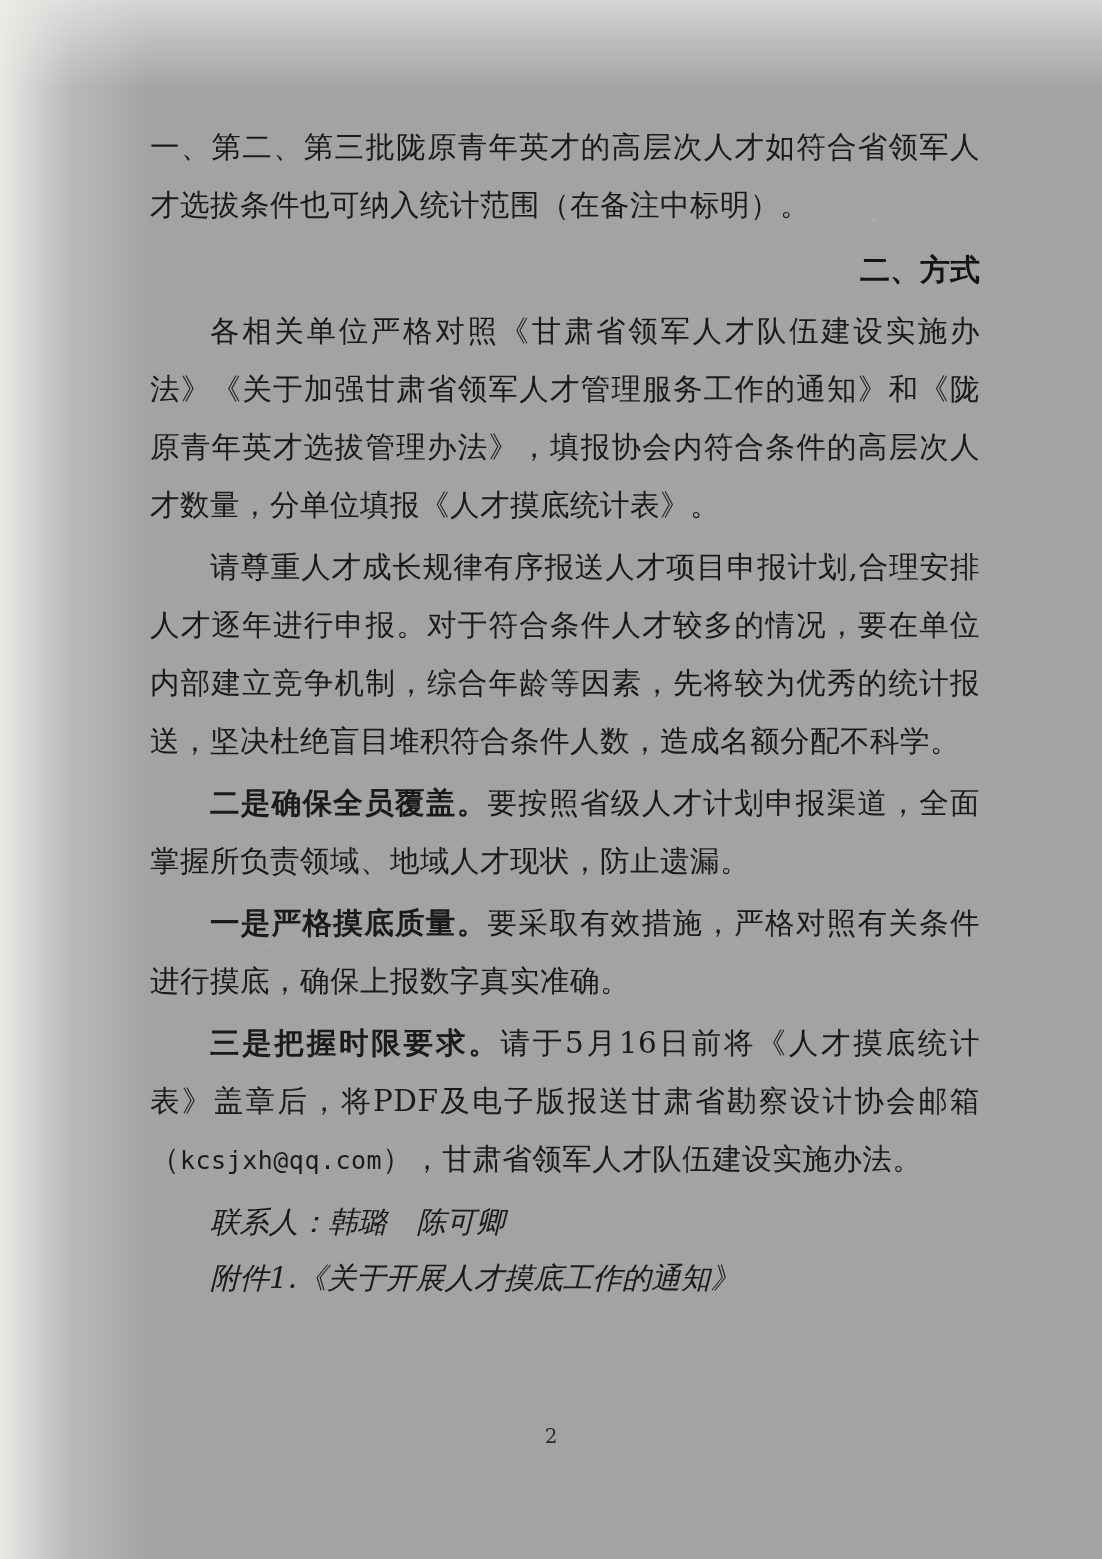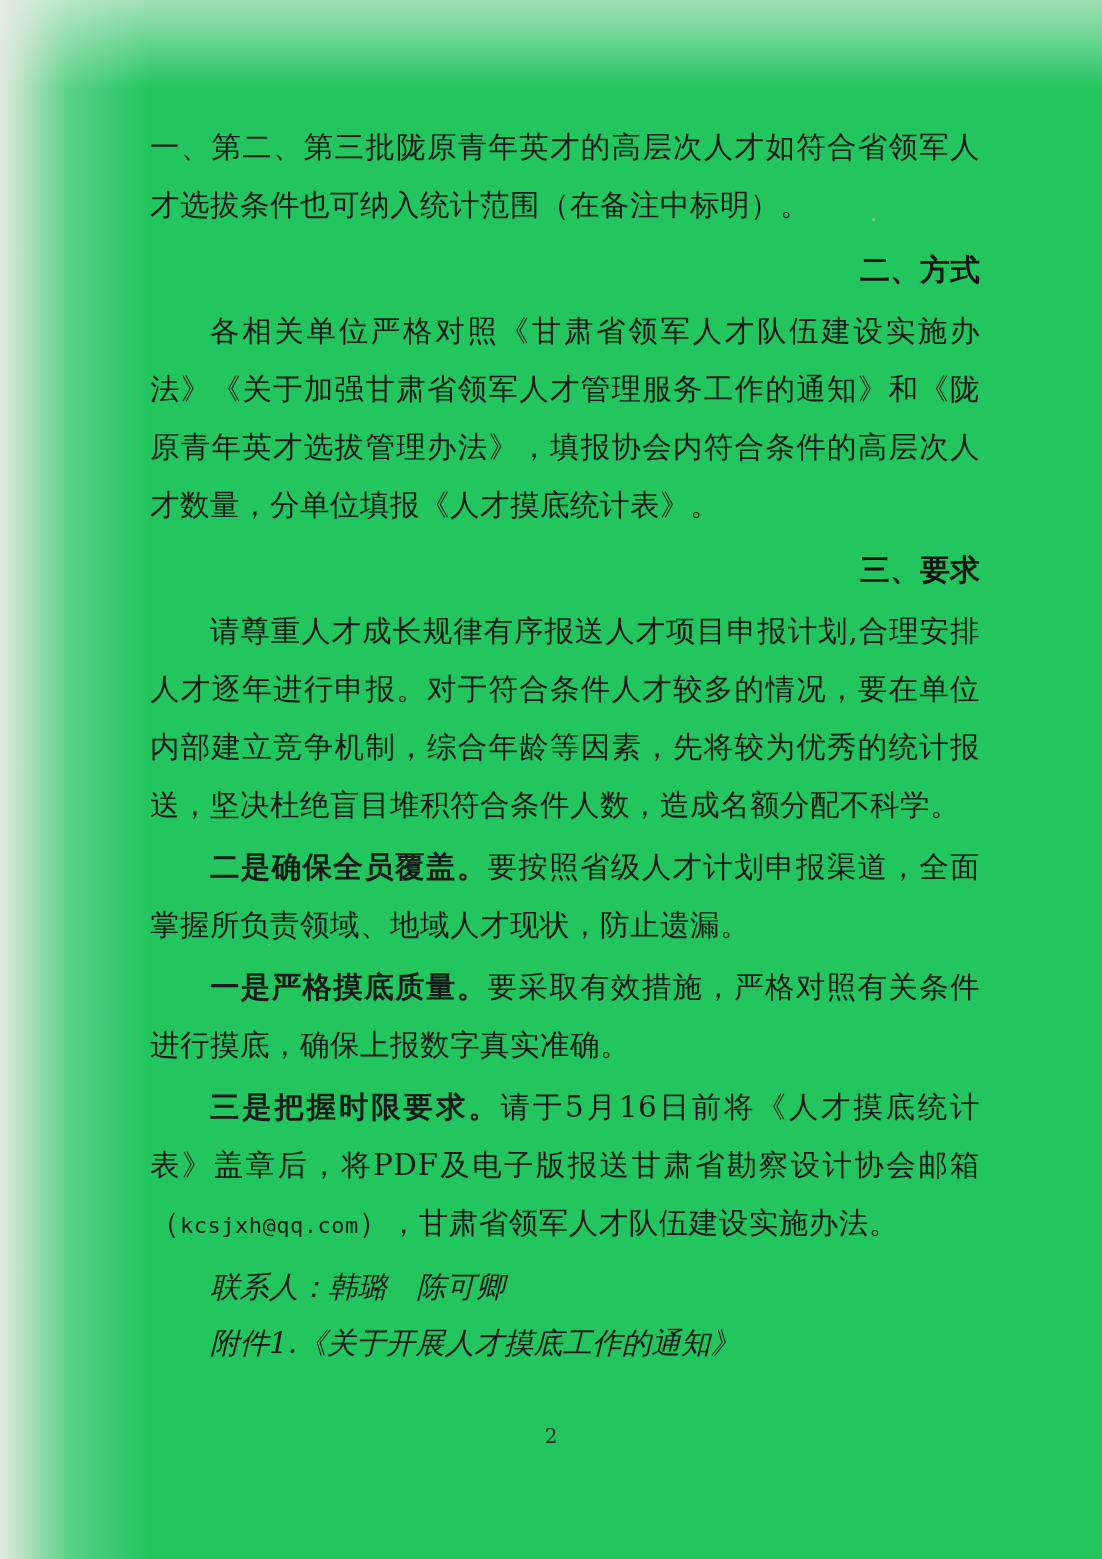--- a/index.html
+++ b/index.html
@@ -10,21 +10,21 @@
     width: 1102px;
     height: 1559px;
     background: #ffffff;
     font-family: "DejaVu Serif", "Liberation Serif", serif;
     overflow: hidden;
   }
   .page {
     position: relative;
     width: 1102px;
     height: 1559px;
-    background: #22c55e;
+    background: #a3a3a3;
     box-sizing: border-box;
   }
   .scan-shade {
     position: absolute;
     top: 0; left: 0; right: 0; bottom: 0;
     background:
       linear-gradient(90deg, rgba(236,236,232,0.95) 0px, rgba(250,250,248,0.25) 70px, rgba(255,255,255,0) 150px),
       linear-gradient(180deg, rgba(244,244,240,0.6) 0px, rgba(255,255,255,0) 90px);
     pointer-events: none;
   }
@@ -53,21 +53,21 @@
     color: #131416;
     text-indent: 60px;
     margin: 6px 0 2px 0;
     text-align: right;
   }
   .bold-lead {
     font-weight: bold;
   }
   .mono {
     font-family: "DejaVu Sans Mono", "Liberation Mono", monospace;
-    font-size: 22px;
+    font-size: 25px;
     letter-spacing: 0.5px;
     margin-top: 16px;
   }
   .contact-line {
     font-size: 29.5px;
     line-height: 56px;
     color: #191a1c;
     text-indent: 60px;
     margin: 0;
     font-style: italic;
@@ -101,21 +101,20 @@
   <div class="speck" style="left:268px; top:944px; width:2px; height:2px;"></div>
 
   <div class="content">
 
     <p class="para">一、第二、第三批陇原青年英才的高层次人才如符合省领军人才选拔条件也可纳入统计范围（在备注中标明）。</p>
 
     <p class="heading">二、方式</p>
 
     <p class="para indent">各相关单位严格对照《甘肃省领军人才队伍建设实施办法》《关于加强甘肃省领军人才管理服务工作的通知》和《陇原青年英才选拔管理办法》，填报协会内符合条件的高层次人才数量，分单位填报《人才摸底统计表》。</p>
 
-    <p class="heading">三、要求</p>
 
     <p class="para indent">请尊重人才成长规律有序报送人才项目申报计划,合理安排人才逐年进行申报。对于符合条件人才较多的情况，要在单位内部建立竞争机制，综合年龄等因素，先将较为优秀的统计报送，坚决杜绝盲目堆积符合条件人数，造成名额分配不科学。</p>
 
     <p class="para indent"><span class="bold-lead">二是确保全员覆盖。</span><span>要按照省级人才计划申报渠道，全面掌握所负责领域、地域人才现状，防止遗漏。</span></p>
 
     <p class="para indent"><span class="bold-lead">一是严格摸底质量。</span><span>要采取有效措施，严格对照有关条件进行摸底，确保上报数字真实准确。</span></p>
 
     <p class="para indent"><span class="bold-lead">三是把握时限要求。</span><span>请于5月16日前将《人才摸底统计表》盖章后，将PDF及电子版报送甘肃省勘察设计协会邮箱（</span><span class="mono">kcsjxh@qq.com</span><span>），甘肃省领军人才队伍建设实施办法。</span></p>
 
     <p class="contact-line"><span>联系人：</span><span>韩璐　陈可卿</span></p>

